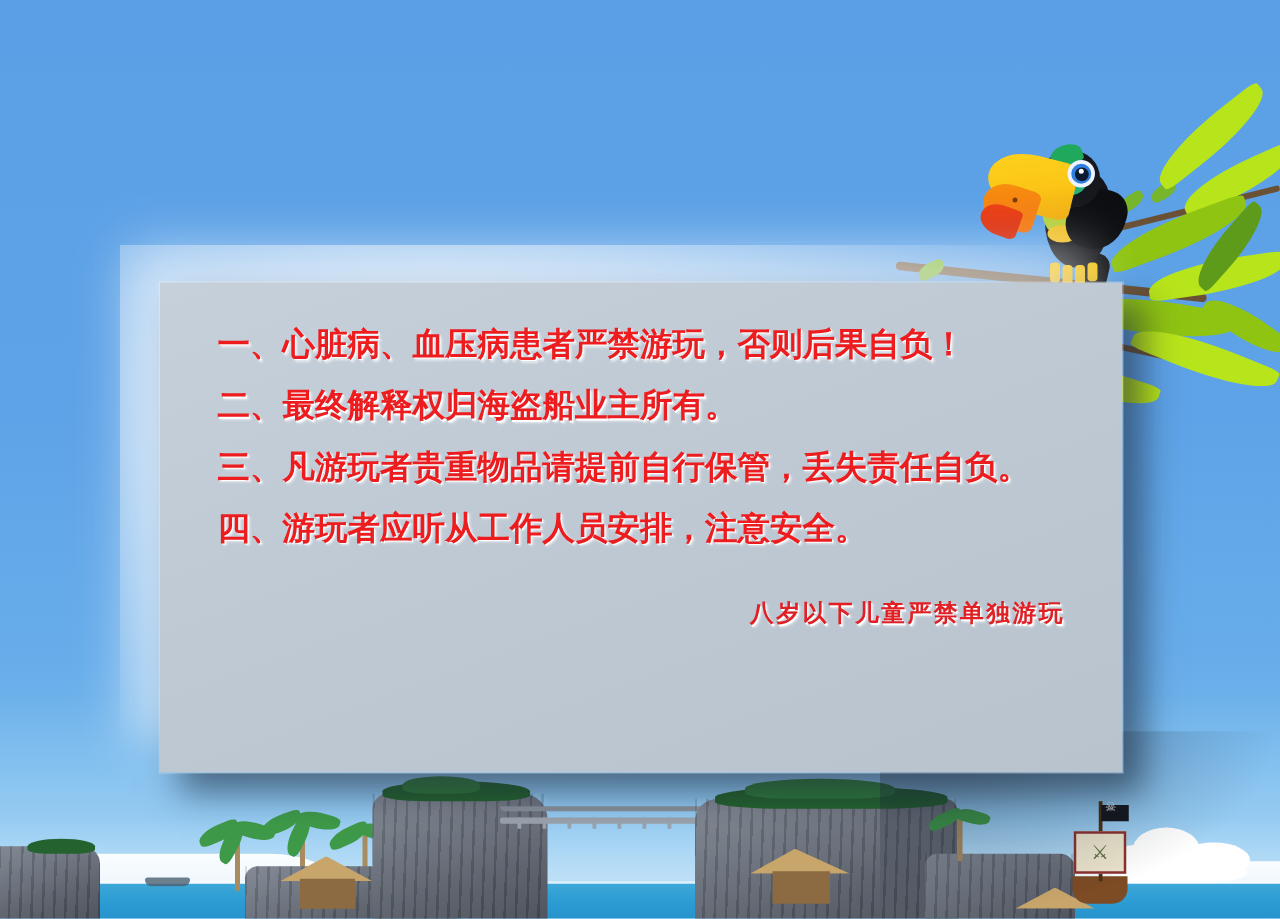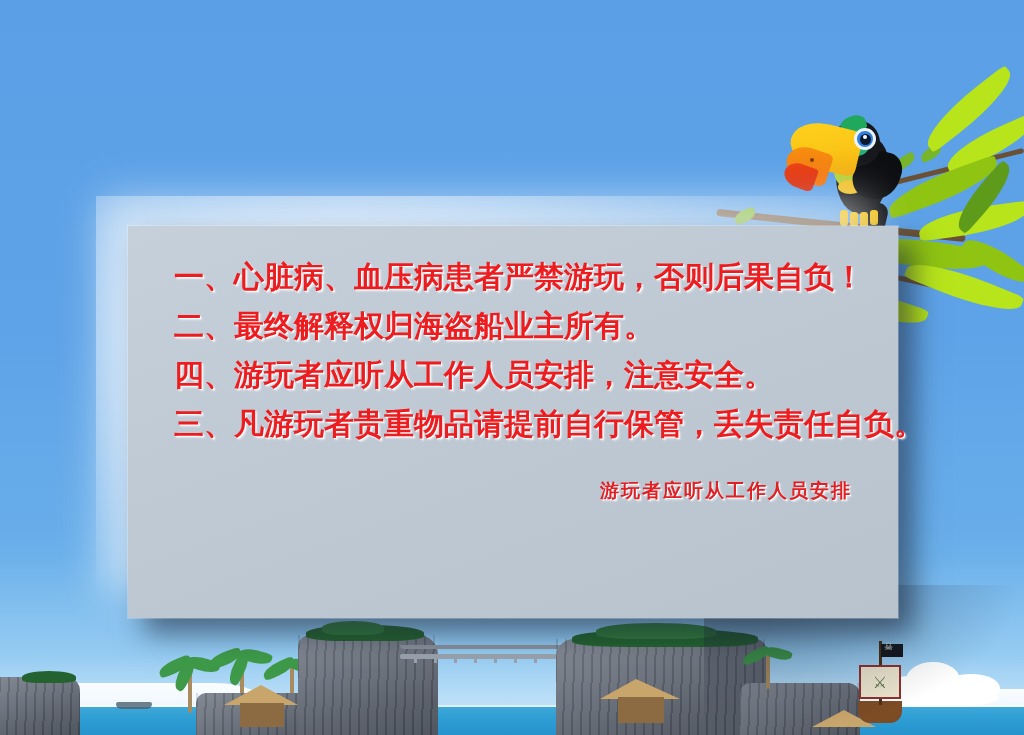--- a/index.html
+++ b/index.html
@@ -121,21 +121,21 @@
     font-family:"DejaVu Serif","Liberation Serif",serif;
     font-size:27px; letter-spacing:9px; text-indent:9px;
     margin-top:8px; margin-bottom:22px;
     text-shadow:1px 1px 0 rgba(255,255,255,.95), 2px 2px 2px rgba(255,255,255,.7);
   }
 
   .rules{ list-style:none; padding-left:22px; }
   .rule{
     color:#ed1c1f; font-weight:bold;
     font-family:"DejaVu Serif","Liberation Serif",serif;
-    font-size:30px; line-height:49px; white-space:nowrap;
+    font-size:26px; line-height:49px; white-space:nowrap;
     text-shadow:1px 1px 0 rgba(255,255,255,.95), 2px 2px 2px rgba(255,255,255,.65);
   }
 
   .footnote{
     margin-top:30px; text-align:right; padding-right:28px;
     color:#e02024; font-weight:bold;
     font-family:"DejaVu Serif","Liberation Serif",serif;
     font-size:19px; letter-spacing:2px;
     text-shadow:1px 1px 0 rgba(255,255,255,.95), 2px 2px 2px rgba(255,255,255,.6);
   }
@@ -281,20 +281,20 @@
   </div>
 
 
   <div class="panel-glow"></div>
 
   <div class="panel">
 
     <ul class="rules">
       <li class="rule">一、心脏病、血压病患者严禁游玩，否则后果自负！</li>
       <li class="rule">二、最终解释权归海盗船业主所有。</li>
+      <li class="rule">三、凡游玩者贵重物品请提前自行保管，丢失责任自负。</li>
       <li class="rule">四、游玩者应听从工作人员安排，注意安全。</li>
-      <li class="rule">三、凡游玩者贵重物品请提前自行保管，丢失责任自负。</li>
     </ul>
 
-    <div class="footnote">游玩者应听从工作人员安排</div>
+    <div class="footnote">八岁以下儿童严禁单独游玩</div>
   </div>
 
 </div>
 
 </body></html>

